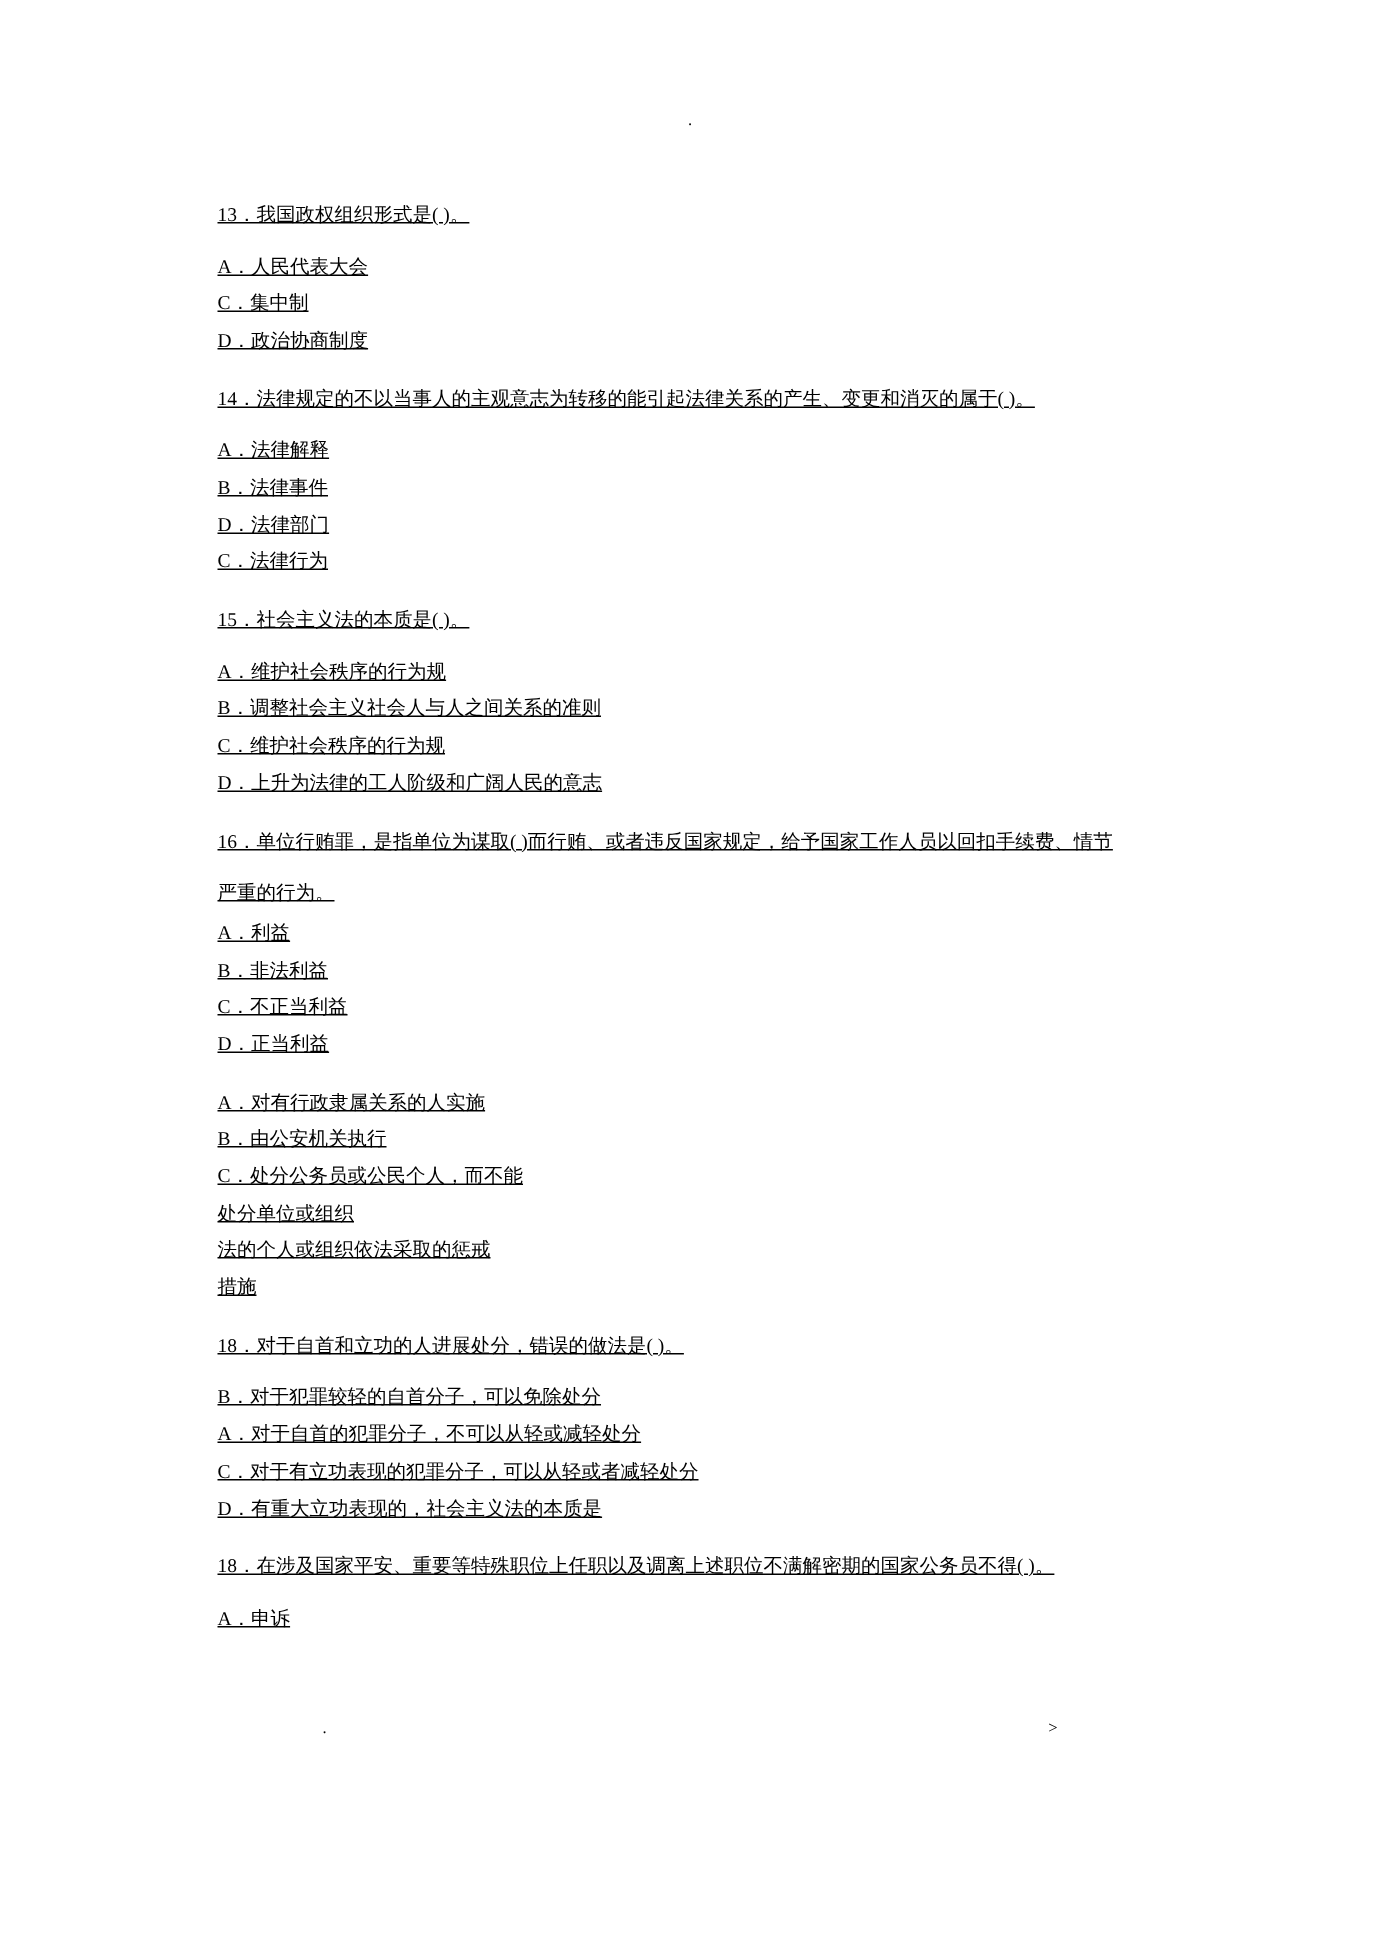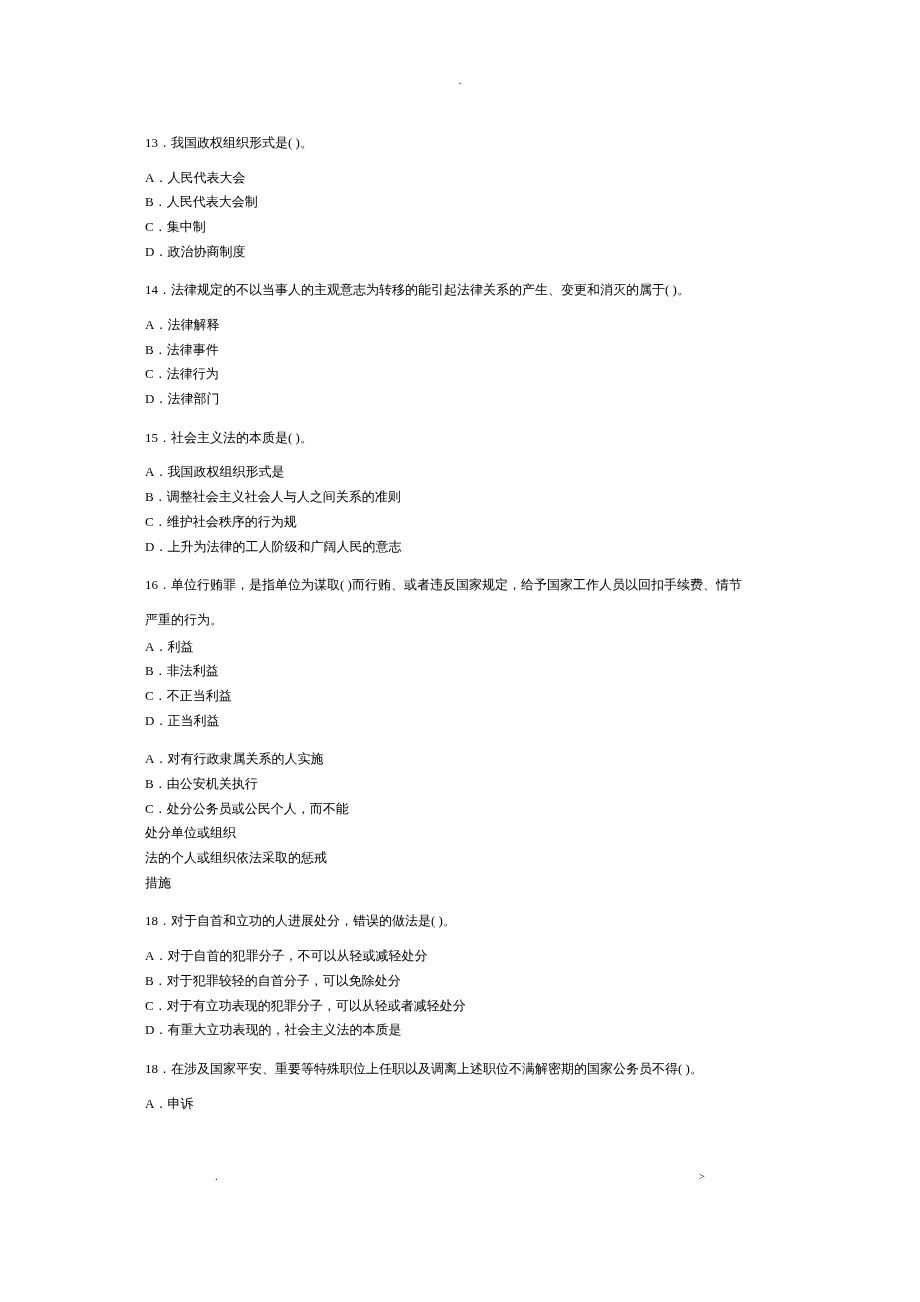--- a/index.html
+++ b/index.html
@@ -15,20 +15,21 @@
     .page {
       padding: 70px 145px 60px 145px;
     }
     .dot-top {
       text-align: center;
       font-size: 11px;
       margin-bottom: 40px;
     }
     .q-block {
       margin-bottom: 14px;
+      text-decoration: underline;
     }
     .q-stem {
       margin-bottom: 10px;
     }
     .q-option {
       margin: 0;
     }
     .q-cont {
       margin-top: 6px;
       margin-bottom: 2px;
@@ -44,36 +45,35 @@
 </head>
 <body>
 
 <div class="page">
 
   <div class="dot-top">.</div>
 
   <div class="q-block">
     <div class="q-stem">13．我国政权组织形式是( )。</div>
     <div class="q-option">A．人民代表大会</div>
-    <div class="q-option">B．人民代表大会制</div>
     <div class="q-option">C．集中制</div>
     <div class="q-option">D．政治协商制度</div>
   </div>
 
   <div class="q-block">
     <div class="q-stem">14．法律规定的不以当事人的主观意志为转移的能引起法律关系的产生、变更和消灭的属于( )。</div>
     <div class="q-option">A．法律解释</div>
     <div class="q-option">B．法律事件</div>
+    <div class="q-option">D．法律部门</div>
     <div class="q-option">C．法律行为</div>
-    <div class="q-option">D．法律部门</div>
   </div>
 
   <div class="q-block">
     <div class="q-stem">15．社会主义法的本质是( )。</div>
-    <div class="q-option">A．我国政权组织形式是</div>
+    <div class="q-option">A．维护社会秩序的行为规</div>
     <div class="q-option">B．调整社会主义社会人与人之间关系的准则</div>
     <div class="q-option">C．维护社会秩序的行为规</div>
     <div class="q-option">D．上升为法律的工人阶级和广阔人民的意志</div>
   </div>
 
   <div class="q-block">
     <div class="q-stem">16．单位行贿罪，是指单位为谋取( )而行贿、或者违反国家规定，给予国家工作人员以回扣手续费、情节</div>
     <div class="q-cont">严重的行为。</div>
     <div class="q-option">A．利益</div>
     <div class="q-option">B．非法利益</div>
@@ -85,22 +85,22 @@
     <div class="q-option">A．对有行政隶属关系的人实施</div>
     <div class="q-option">B．由公安机关执行</div>
     <div class="q-option">C．处分公务员或公民个人，而不能</div>
     <div class="q-option">处分单位或组织</div>
     <div class="q-option">法的个人或组织依法采取的惩戒</div>
     <div class="q-option">措施</div>
   </div>
 
   <div class="q-block">
     <div class="q-stem">18．对于自首和立功的人进展处分，错误的做法是( )。</div>
+    <div class="q-option">B．对于犯罪较轻的自首分子，可以免除处分</div>
     <div class="q-option">A．对于自首的犯罪分子，不可以从轻或减轻处分</div>
-    <div class="q-option">B．对于犯罪较轻的自首分子，可以免除处分</div>
     <div class="q-option">C．对于有立功表现的犯罪分子，可以从轻或者减轻处分</div>
     <div class="q-option">D．有重大立功表现的，社会主义法的本质是</div>
   </div>
 
   <div class="q-block">
     <div class="q-stem">18．在涉及国家平安、重要等特殊职位上任职以及调离上述职位不满解密期的国家公务员不得( )。</div>
     <div class="q-option">A．申诉</div>
   </div>
 
   <div class="footer-row">

